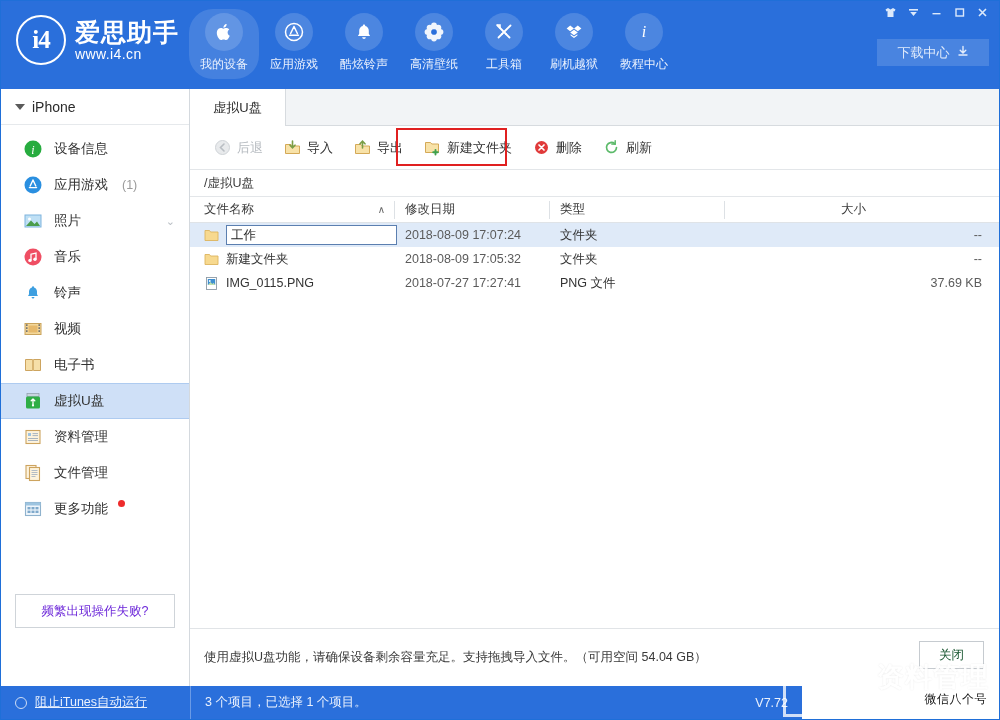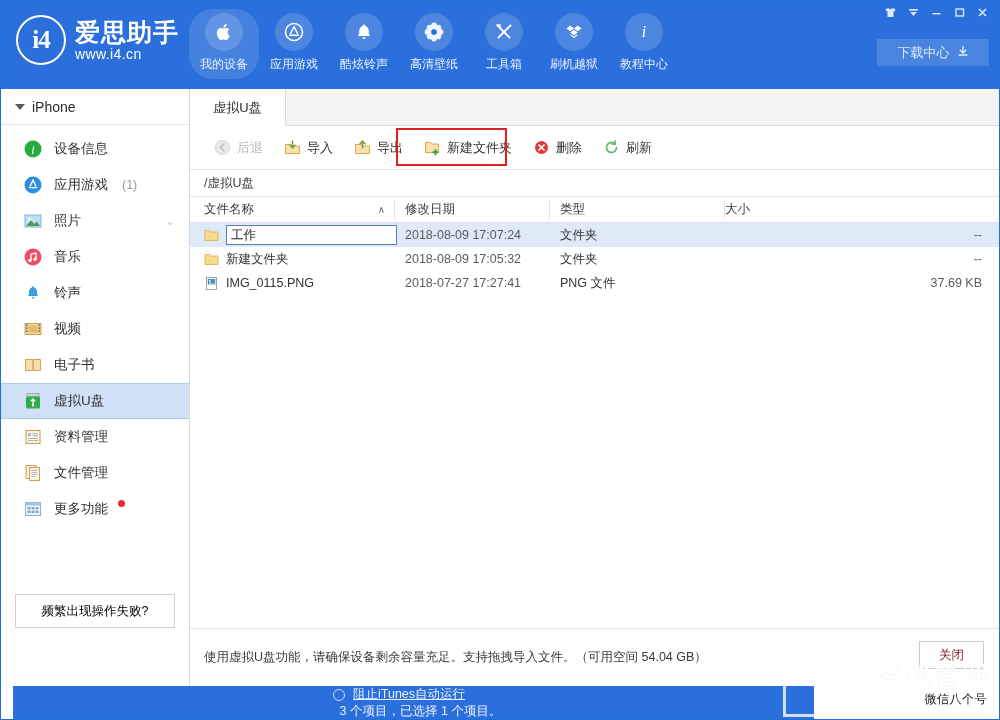--- a/index.html
+++ b/index.html
@@ -106,21 +106,21 @@
     position: absolute; right: 14px; color: #b8bec4; font-size: 11px;
   }
   .reddot {
     width: 7px; height: 7px; border-radius: 50%; background: #ee2b2b;
     position: relative; top: -6px; left: -1px;
   }
   .help-btn {
     position: absolute; left: 14px; top: 505px;
     width: 160px; height: 34px;
     border: 1px solid #cfd4d9; background: #fff;
-    color: #000000; font-size: 12.5px;
+    color: #6d28d9; font-size: 12.5px;
     display: flex; align-items: center; justify-content: center;
   }
 
   
   .main {
     position: absolute; left: 189px; top: 88px;
     width: 810px; height: 597px; background: #fff;
   }
   .tabstrip {
     height: 37px; background: #f2f4f6;
@@ -165,21 +165,21 @@
     border-bottom: 1px solid #dfe3e7;
     font-size: 12.5px; color: #3a3a3a;
     background: #fff;
   }
   .th { height: 26px; display: flex; align-items: center; position: relative; }
   .th .sep { position: absolute; right: 0; top: 4px; bottom: 4px; width: 1px; background: #dde1e5; }
   .th-name { width: 205px; padding-left: 14px; }
   .th-name .sortarrow { margin-left: auto; margin-right: 10px; color: #666; font-size: 10px; }
   .th-date { width: 155px; padding-left: 10px; }
   .th-type { width: 175px; padding-left: 10px; }
-  .th-size { flex: 1; justify-content: flex-start; padding-right: 18px; }
+  .th-size { flex: 1; justify-content: center; padding-right: 18px; }
 
   .rows { background: #fff; }
   .row {
     height: 24px; display: flex; align-items: center;
     font-size: 12.5px; color: #333;
   }
   .row.sel { background: #dfeaf8; }
   .c-name { width: 205px; padding-left: 14px; display: flex; align-items: center; gap: 7px; }
   .c-date { width: 155px; padding-left: 10px; color: #5b5b5b; }
   .c-type { width: 175px; padding-left: 10px; }
@@ -199,32 +199,31 @@
     width: 810px; height: 58px;
     border-top: 1px solid #e1e4e7;
     display: flex; align-items: center;
     background: #fff;
   }
   .notice-text { margin-left: 14px; font-size: 12.5px; color: #3a3a3a; }
   .close-btn {
     position: absolute; right: 16px; top: 12px;
     width: 65px; height: 28px;
     border: 1px solid #c6cbd0; background: #fff;
-    font-size: 12.5px; color: #7f1d1d;
+    font-size: 12.5px; color: #14532d;
     display: flex; align-items: center; justify-content: center;
   }
 
   
   .footer {
-    position: absolute; left: 12px; bottom: 0;
+    position: absolute; left: 0; bottom: 0;
     width: 801px; height: 33px;
     background: #2a6fdb; color: #eaf1fd;
     display: flex; align-items: center;
     font-size: 12.5px;
-    flex-direction: column;
   }
   .foot-left { width: 189px; display: flex; align-items: center; gap: 8px; padding-left: 14px; }
   .radio-o { width: 12px; height: 12px; border-radius: 50%; border: 1.5px solid #cddcf5; }
   .foot-link { text-decoration: underline; color: #eaf1fd; }
   .foot-sep { width: 1px; height: 33px; background: rgba(255,255,255,.3); }
   .foot-status { padding-left: 14px; }
   .foot-ver { margin-left: auto; margin-right: 14px; font-size: 12.5px; }
 
   
   .watermark {

